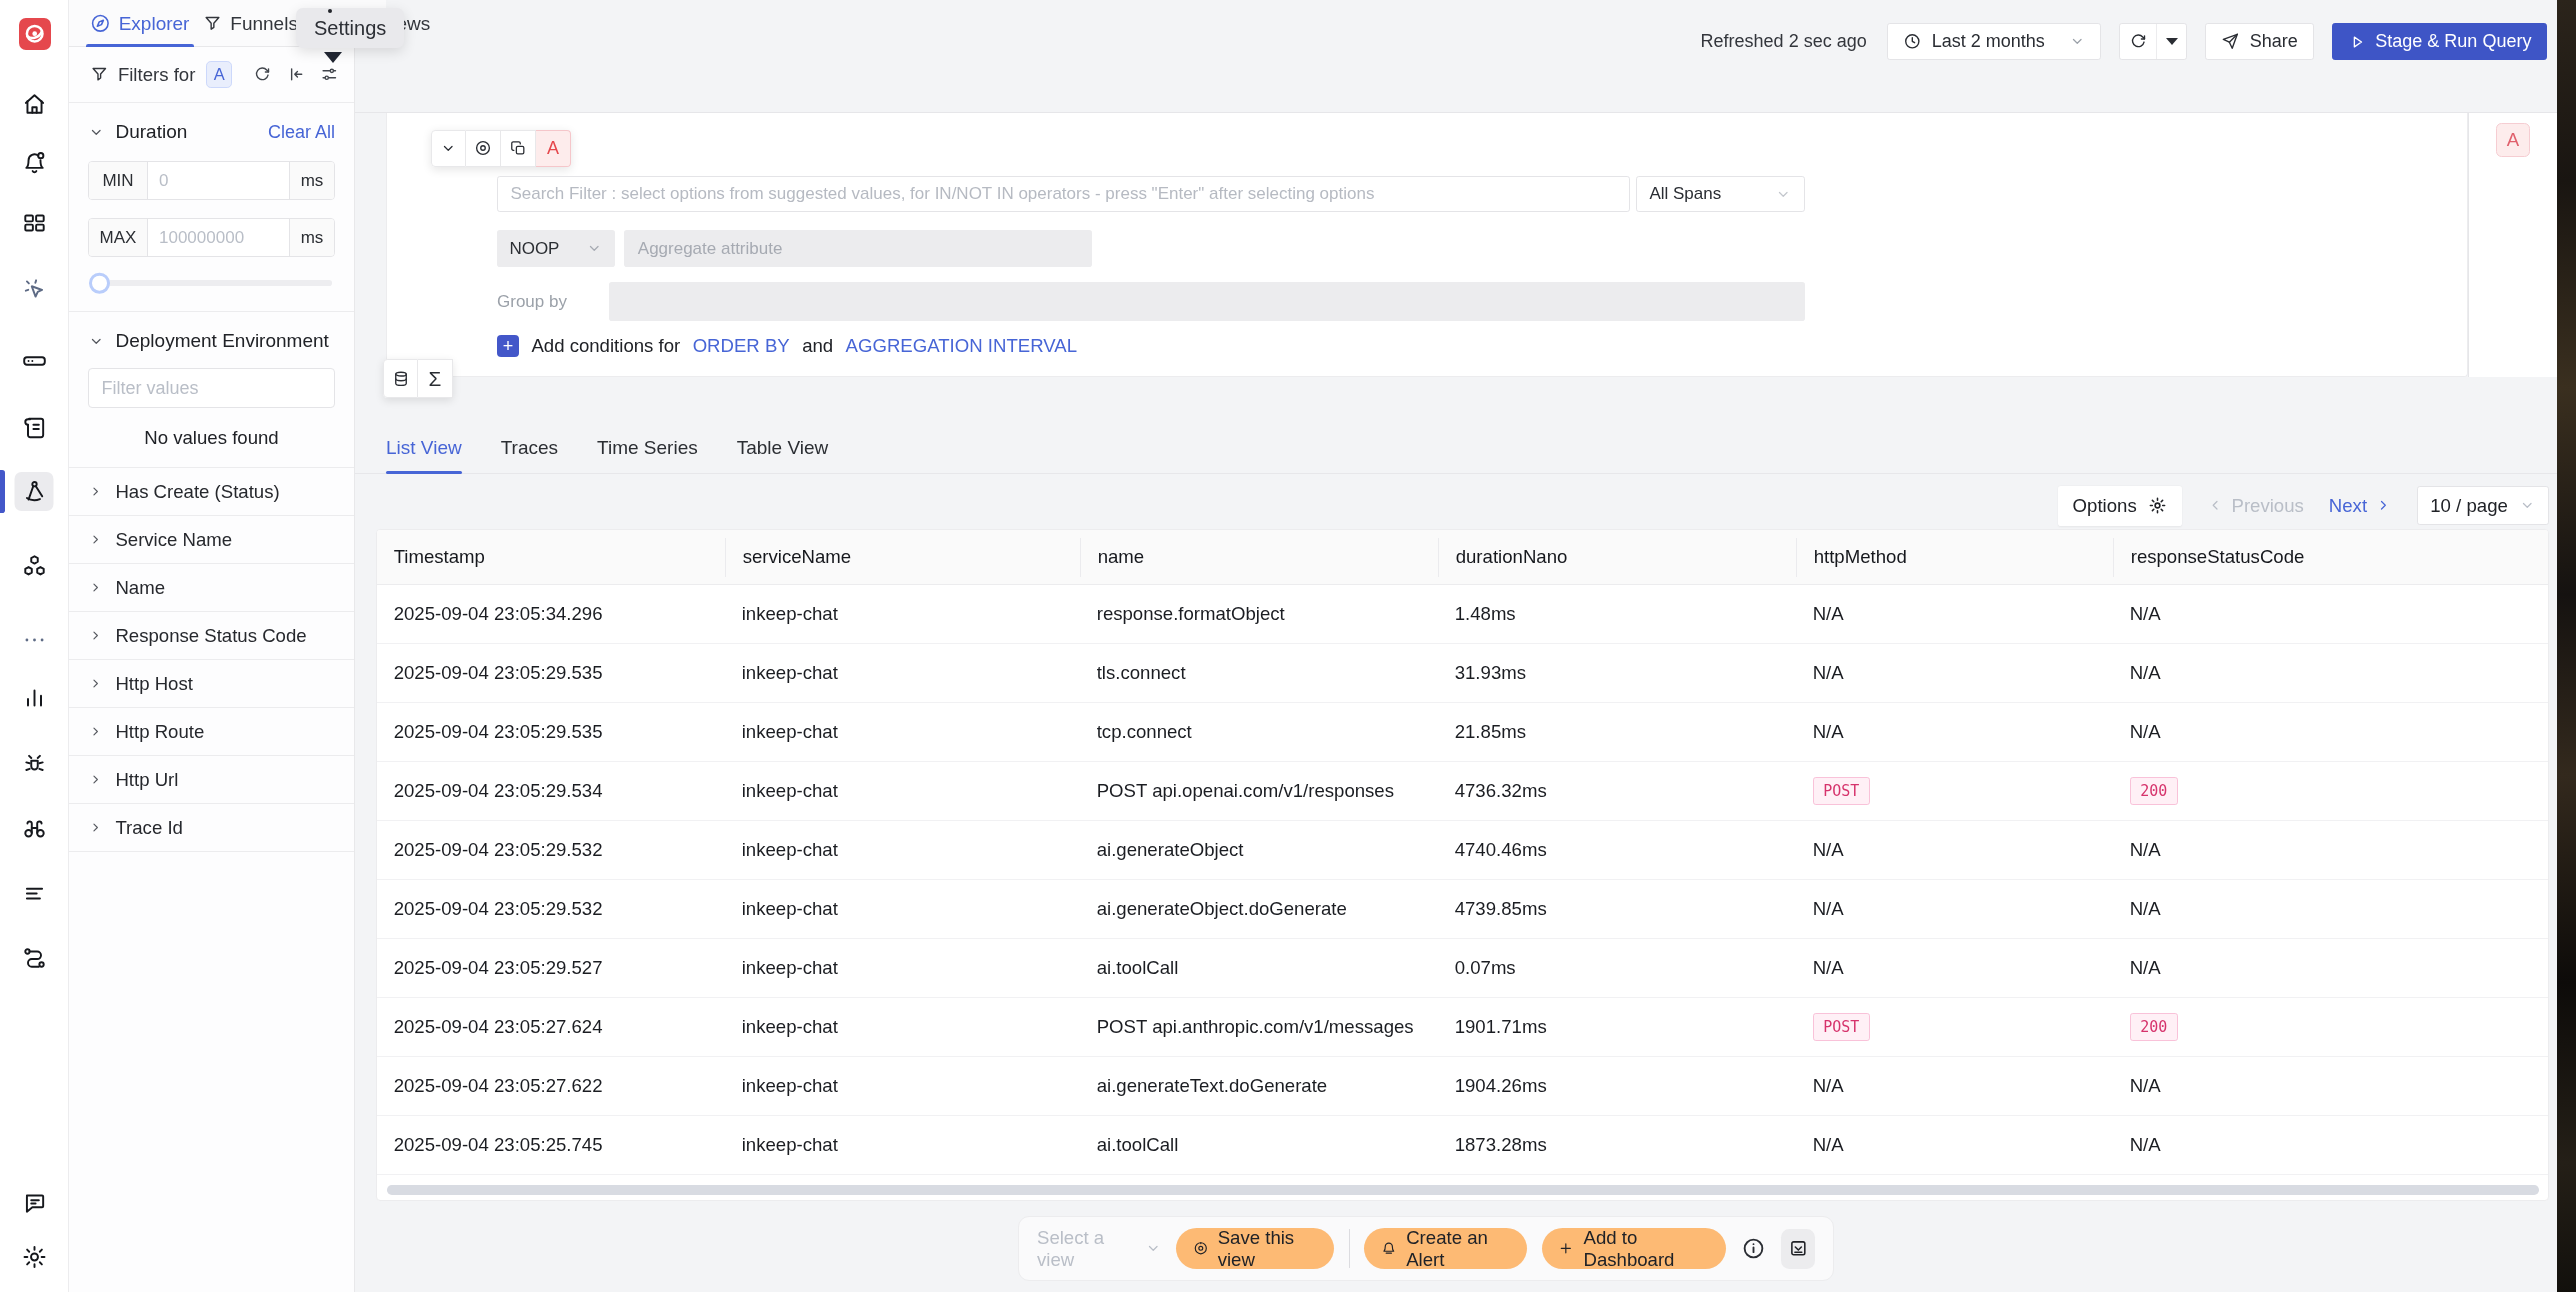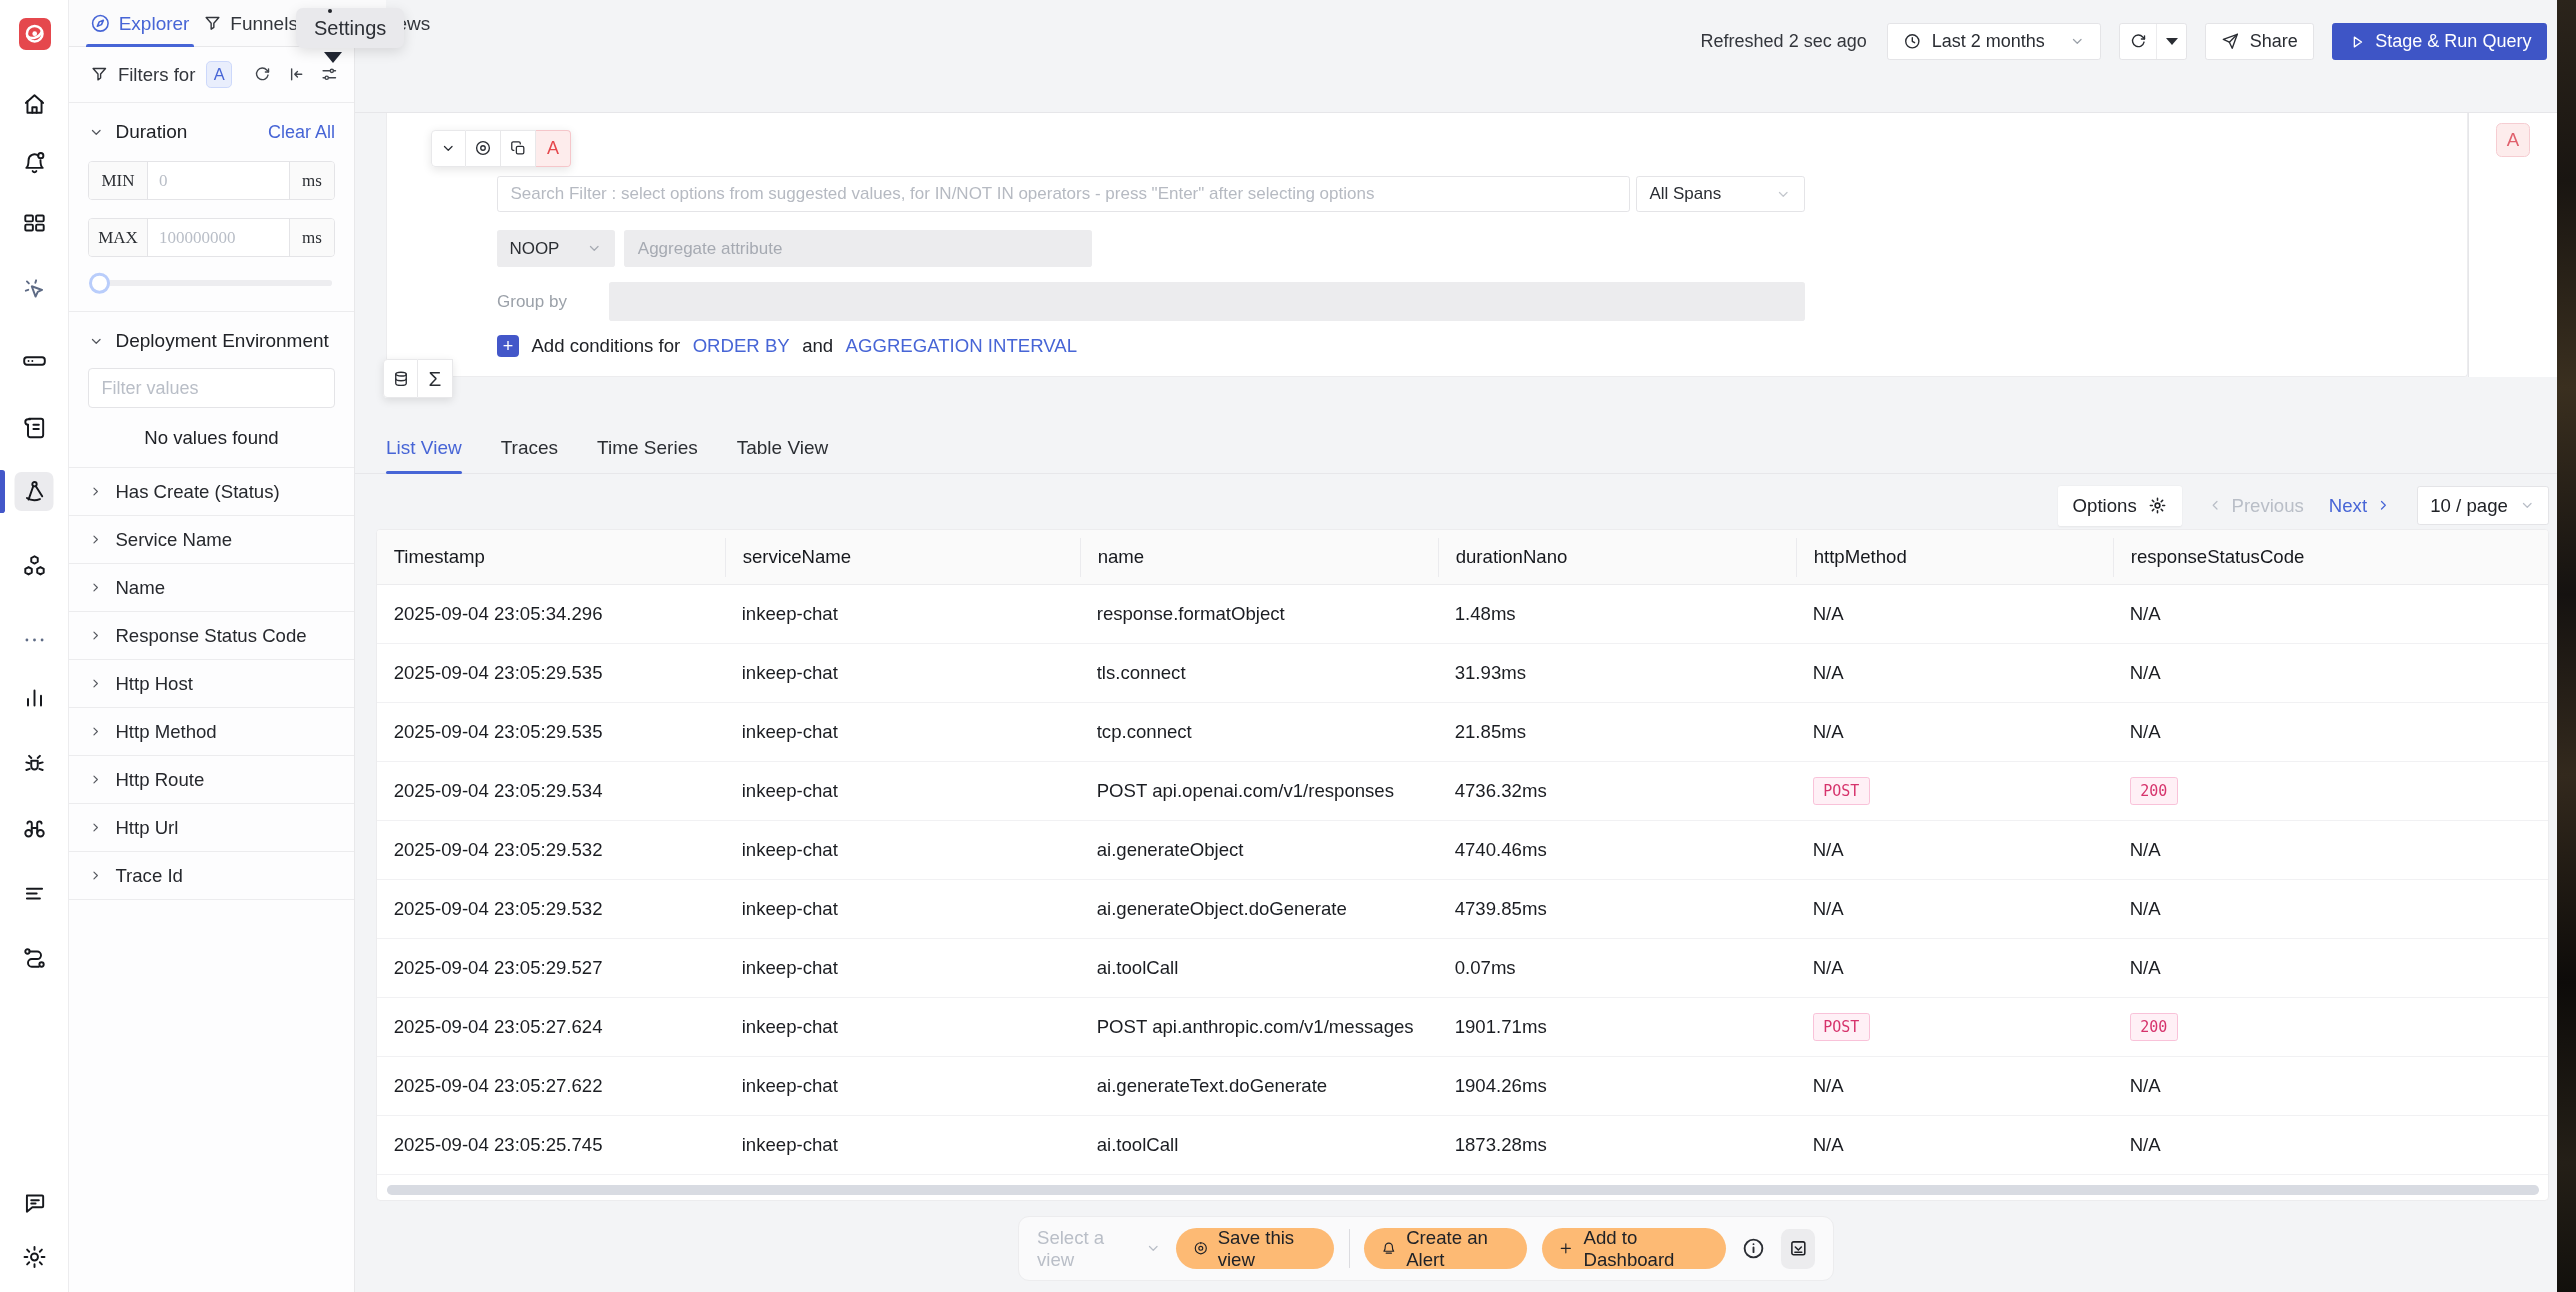--- a/index.html
+++ b/index.html
@@ -1,19 +1,19 @@
 <!DOCTYPE html>
 <html style="font-size:11px"><head>
 <meta charset="utf-8">
 <style>
   * { margin:0; padding:0; box-sizing:border-box; }
   html,body { width:2576px; height:1292px; overflow:hidden; background:#f3f4f6;
     font-family:"Liberation Sans","DejaVu Sans",sans-serif; color:#1b1d22; }
   svg { fill:none; stroke:currentColor; stroke-width:1.8; stroke-linecap:round; stroke-linejoin:round; }
-  .mono { font-family:Liberation Serif, serif; }
+  .mono { font-family:Liberation Sans, sans-serif; }
 
   
   .rail { position:absolute; left:0; top:0; width:69px; height:100%; background:#fff; border-right:0.7px solid #ececee; z-index:30; }
   .rail .logo { position:absolute; left:18.6px; top:18px; width:32px; height:32px; border-radius:6.9px; background:#e5484d; display:flex; align-items:center; justify-content:center; }
   .rail-item { position:absolute; left:50%; transform:translateX(-50%); width:39px; height:39px; display:flex; align-items:center; justify-content:center; color:#16181d; border-radius:6.9px; }
   .rail-item.muted { color:#5e6b85; }
   .rail-item.active { background:#ebebee; }
   .rail-indicator { position:absolute; left:0; width:4.8px; height:43px; border-radius:0 2.8px 2.8px 0; background:#4357c9; }
 
   
@@ -367,28 +367,20 @@
         </svg>
       </span>
       <span>Http Host</span>
     </div>
   <div class="fsection">
       <span class="chev">
         <svg width="15" height="15" viewBox="0 0 24 24">
           <path d="M9.5 6.5l5.5 5.5-5.5 5.5"></path>
         </svg>
       </span>
-      <span>Http Method</span>
-    </div>
-  <div class="fsection">
-      <span class="chev">
-        <svg width="15" height="15" viewBox="0 0 24 24">
-          <path d="M9.5 6.5l5.5 5.5-5.5 5.5"></path>
-        </svg>
-      </span>
       <span>Http Route</span>
     </div>
   <div class="fsection">
       <span class="chev">
         <svg width="15" height="15" viewBox="0 0 24 24">
           <path d="M9.5 6.5l5.5 5.5-5.5 5.5"></path>
         </svg>
       </span>
       <span>Http Url</span>
     </div>

